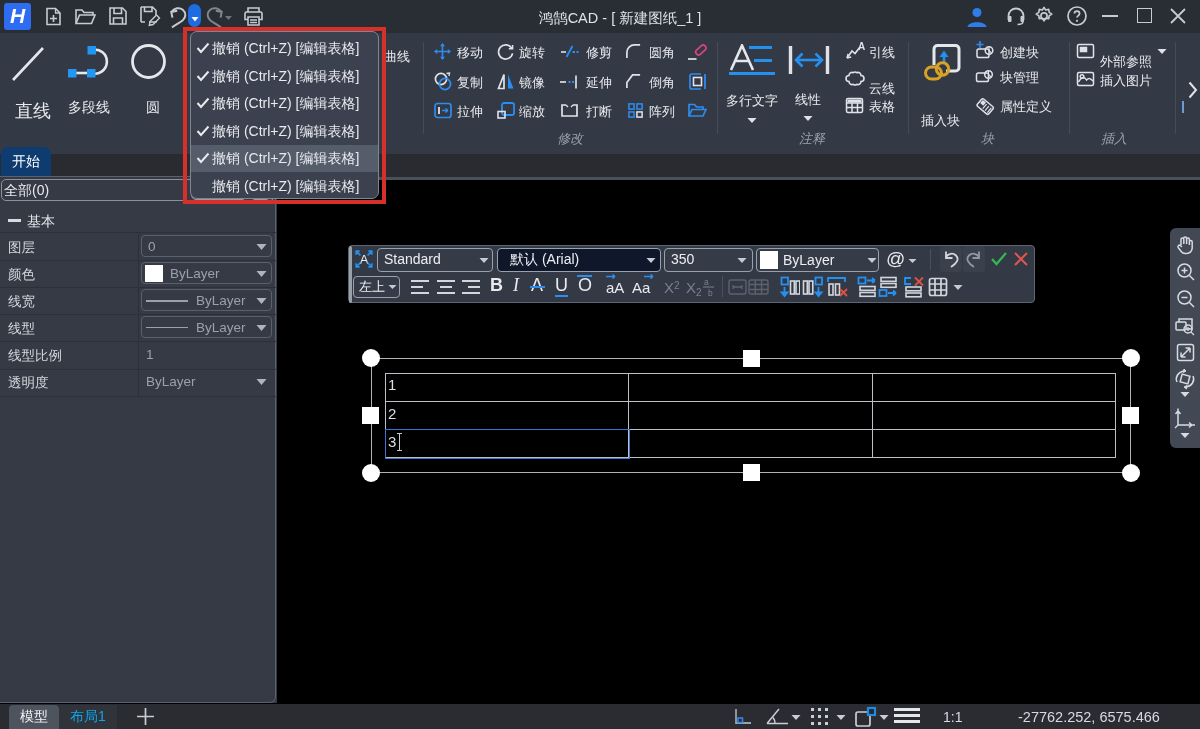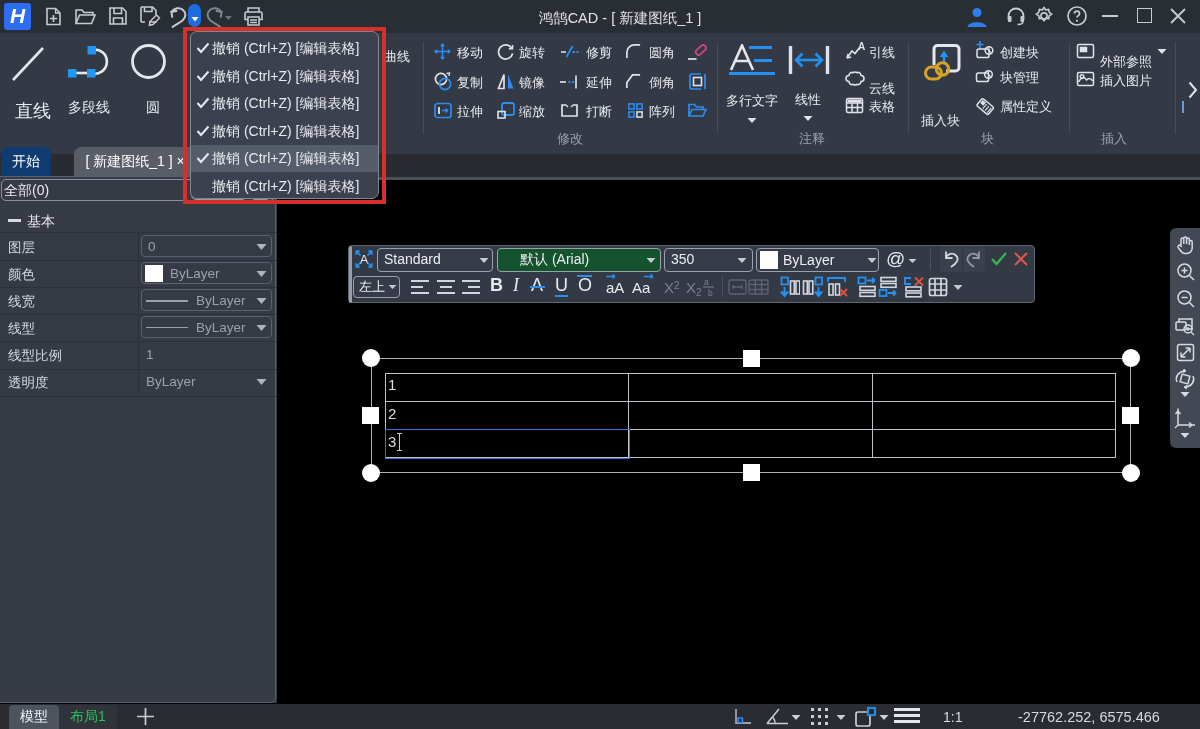--- a/index.html
+++ b/index.html
@@ -1,21 +1,21 @@
 <!DOCTYPE html>
 <html><head>
 <meta charset="utf-8">
 <style>
 * { margin:0; padding:0; box-sizing:border-box; }
 html,body { width:1200px; height:729px; overflow:hidden; background:#000; }
 body { font-family:"Liberation Sans", sans-serif; }
 #root { position:absolute; top:0; left:0; width:1200px; height:729px; background:#000; }
 .abs { position:absolute; }
 .txt { color:#e8eaee; font-size:13px; white-space:nowrap; }
-.gtxt { color:#9aa1ac; }
+.gtxt { color:#9aa1ac;font-style:italic; }
 svg { display:block; }
 </style>
 </head>
 <body>
 <div id="root">
 
 <div class="abs" style="left:0;top:0;width:1200px;height:33px;background:#292d34;"></div>
 <div class="abs" style="left:4px;top:3px;width:27px;height:27px;background:#2e6cf2;border-radius:3px;color:#fff;font-weight:bold;font-style:italic;font-size:21px;text-align:center;line-height:26px;font-family:'Liberation Sans',sans-serif;">H</div>
 <div id="tb-icons">
 
@@ -297,21 +297,20 @@
 
 <svg class="abs" style="left:1188px;top:81px;" width="10" height="18" viewBox="0 0 10 18" fill="none" stroke="#dfe3e9" stroke-width="2">
         <path d="M1.5 1.5 L8 9 L1.5 16.5"></path>
       </svg>
 <div class="abs" style="left:1181.5px;top:101px;width:2.5px;height:12px;background:#6b9bd2;"></div>
 </div>
 
 <div class="abs" style="left:0;top:154px;width:1200px;height:23px;background:#292b31;"></div>
 <div class="abs" style="left:0;top:177px;width:1200px;height:3px;background:#4a5159;"></div>
 <div class="abs" style="left:1px;top:147px;width:50px;height:29px;background:#0e3c71;border-radius:7px 7px 0 0;color:#fff;font-size:14px;text-align:center;line-height:29px;">开始</div>
-<div class="abs" style="left:74px;top:147px;width:122px;height:29px;background:#585d66;border-radius:7px 7px 0 0;color:#fff;font-size:14px;text-align:center;line-height:29px;">[ 新建图纸_1 ] ×</div>
 
 <div class="abs" style="left:277px;top:180px;width:923px;height:524px;background:#000;"></div>
 
 <div class="abs" style="left:0;top:176px;width:277px;height:527px;background:#353a44;"></div>
 <div id="panel-content">
 
 <div class="abs" style="left:0;top:176px;width:276px;height:527px;border:1px solid #596170;border-left:none;border-radius:0 6px 6px 0;"></div>
 
 <div class="abs" style="left:1px;top:178.5px;width:274px;height:22px;background:#353a44;border:1px solid #8a919e;border-radius:5px;"></div>
 <div class="abs" style="left:4px;top:181.5px;color:#e8eaee;font-size:14px;">全部(0)</div>
@@ -370,21 +369,21 @@
 
 <div class="abs" style="left:146px;top:374px;color:#9ba1ab;font-size:13.5px;">ByLayer</div>
 <svg class="abs" style="left:256px;top:378px;" width="11" height="8" viewBox="0 0 11 8">
         <path d="M0.5 1 L5.5 7 L10.5 1 Z" fill="#aeb4bd"></path>
       </svg>
 </div>
 
 <div class="abs" style="left:0;top:704px;width:1200px;height:25px;background:#2a2c32;"></div>
 <div id="status-content">
 <div class="abs" style="left:9px;top:705px;width:50px;height:24px;background:#4e545e;border-radius:4px 4px 0 0;color:#f0f2f5;font-size:14px;text-align:center;line-height:23px;">模型</div>
-<div class="abs" style="left:59px;top:705px;width:58px;height:24px;background:#30333a;color:#22c55e;font-size:14px;text-align:center;line-height:23px;">布局1</div>
+<div class="abs" style="left:59px;top:705px;width:58px;height:24px;background:#30333a;color:#0ea5e9;font-size:14px;text-align:center;line-height:23px;">布局1</div>
 <svg class="abs" style="left:136px;top:707px;" width="19" height="19" viewBox="0 0 19 19" stroke="#c9cdd4" stroke-width="1.7">
         <path d="M9.5 1 V18 M1 9.5 H18"></path>
       </svg>
 
 <svg class="abs" style="left:734px;top:708px;" width="18" height="17" viewBox="0 0 18 17" fill="none">
         <path d="M2 1 V15 H17" stroke="#9aa1ab" stroke-width="1.8"></path>
         <rect x="4" y="10" width="4.5" height="4.5" fill="none" stroke="#2e8cf0" stroke-width="1.5"></rect>
       </svg>
 
 <svg class="abs" style="left:766px;top:708px;" width="23" height="17" viewBox="0 0 23 17" fill="none" stroke="#c9cdd4" stroke-width="1.5">
@@ -438,21 +437,21 @@
           <path d="M7.5 7.5 L2.5 2.5 M2.5 2 v4.5 M2 2.5 h4.5"></path>
           <path d="M15.5 7.5 L20.5 2.5 M20.5 2 v4.5 M21 2.5 h-4.5"></path>
           <path d="M15.5 15.5 L20.5 20.5 M20.5 21 v-4.5 M21 20.5 h-4.5"></path>
           <path d="M7.5 15.5 L2.5 20.5 M2.5 21 v-4.5 M2 20.5 h4.5"></path>
         </g>
       </svg>
 <div class="abs" style="left:377px;top:247.5px;width:116px;height:24px;background:#363c47;border:1px solid #99a1ad;border-radius:4px;color:#eceef2;font-size:14px;line-height:21px;padding-left:6px;">Standard</div>
 <svg class="abs" style="left:479px;top:257px;" width="10" height="7" viewBox="0 0 10 7">
         <path d="M0.5 1 L5 6 L9.5 1 Z" fill="#c6cad1"></path>
       </svg>
-<div class="abs" style="left:497px;top:247.5px;width:164px;height:24px;background:#14532d;border:1px solid #99a1ad;border-radius:4px;color:#eceef2;font-size:14px;line-height:21px;padding-left:22px;">默认 (Arial)</div>
+<div class="abs" style="left:497px;top:247.5px;width:164px;height:24px;background:#0f172a;border:1px solid #99a1ad;border-radius:4px;color:#eceef2;font-size:14px;line-height:21px;padding-left:12px;">默认 (Arial)</div>
 <svg class="abs" style="left:646px;top:257px;" width="10" height="7" viewBox="0 0 10 7">
         <path d="M0.5 1 L5 6 L9.5 1 Z" fill="#c6cad1"></path>
       </svg>
 <div class="abs" style="left:664px;top:247.5px;width:89px;height:24px;background:#363c47;border:1px solid #99a1ad;border-radius:4px;color:#eceef2;font-size:14px;line-height:21px;padding-left:6px;">350</div>
 <svg class="abs" style="left:737px;top:257px;" width="10" height="7" viewBox="0 0 10 7">
         <path d="M0.5 1 L5 6 L9.5 1 Z" fill="#c6cad1"></path>
       </svg>
 <div class="abs" style="left:756px;top:247.5px;width:123px;height:24px;background:#363c47;border:1px solid #99a1ad;border-radius:4px;"></div>
 <div class="abs" style="left:759.5px;top:250.5px;width:18px;height:18px;background:#fff;"></div>
 <div class="abs" style="left:783px;top:252px;color:#eceef2;font-size:14px;">ByLayer</div>

